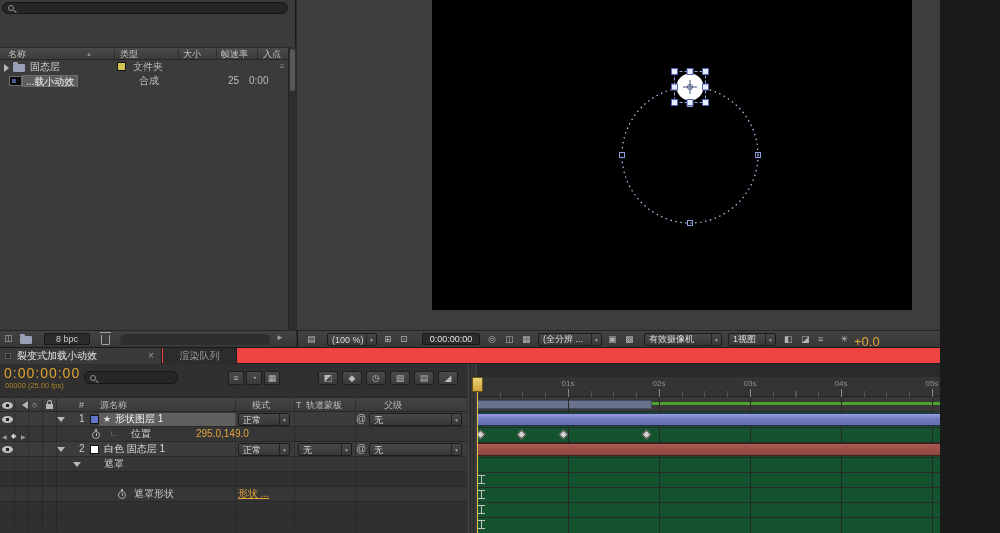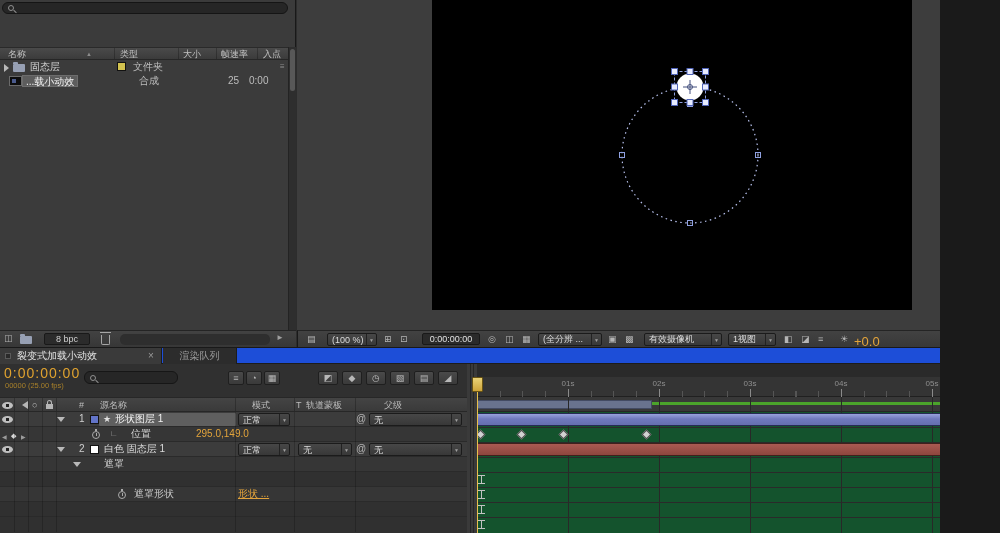--- a/index.html
+++ b/index.html
@@ -174,21 +174,21 @@
     </div>
     <span class="abs" style="left:486px;top:3px;font-size:9px;color:#b5b5b5">◧</span>
     <span class="abs" style="left:503px;top:3px;font-size:9px;color:#b5b5b5">◪</span>
     <span class="abs" style="left:520px;top:3px;font-size:9px;color:#b5b5b5">≡</span>
     <span class="abs" style="left:542px;top:3px;font-size:9px;color:#b5b5b5">☀</span>
     <span class="abs val" style="left:556px;top:3px;font-size:13px">+0.0</span>
   </div>
 
   <div class="abs" style="left:0;top:347px;width:1000px;height:186px;background:#303030;border-top:1px solid #191919">
 
-    <div class="abs" style="left:0;top:0;width:1000px;height:16px;background:#1d4ed8;border-bottom:1px solid #1c1c1c">
+    <div class="abs" style="left:0;top:0;width:1000px;height:16px;background:#ef4444;border-bottom:1px solid #1c1c1c">
       <div class="abs" style="left:0;top:0;width:162px;height:16px;background:#3a3a3a;border-right:1px solid #1c1c1c;line-height:15px">
         <span class="abs" style="left:5px;top:5px;width:6px;height:6px;background:#2a2a2a;border:1px solid #5a5a5a"></span>
         <span class="abs" style="left:17px;color:#e2e2e2">裂变式加载小动效</span>
         <span class="abs" style="left:148px;color:#9a9a9a">×</span>
       </div>
       <div class="abs" style="left:163px;top:0;width:74px;height:16px;background:#2c2c2c;border-right:1px solid #1c1c1c;line-height:15px;text-align:center">
         <span style="color:#9a9a9a">渲染队列</span>
       </div>
     </div>
 

